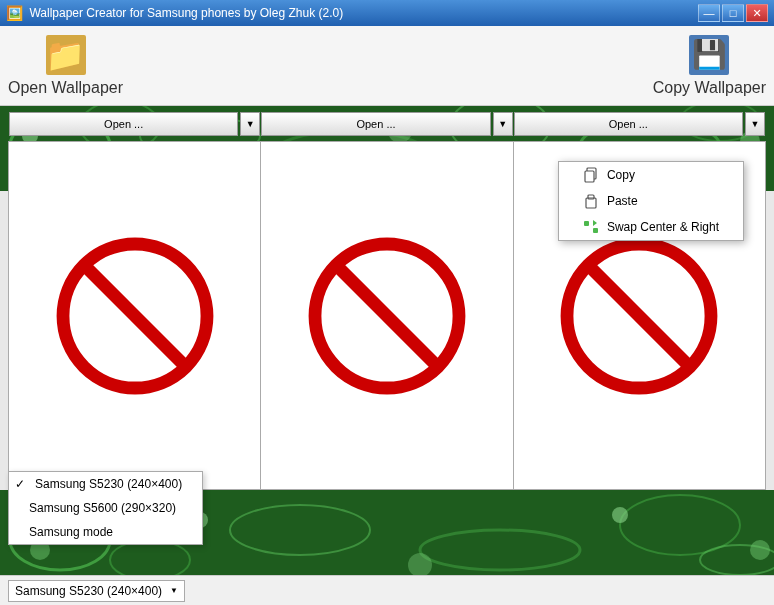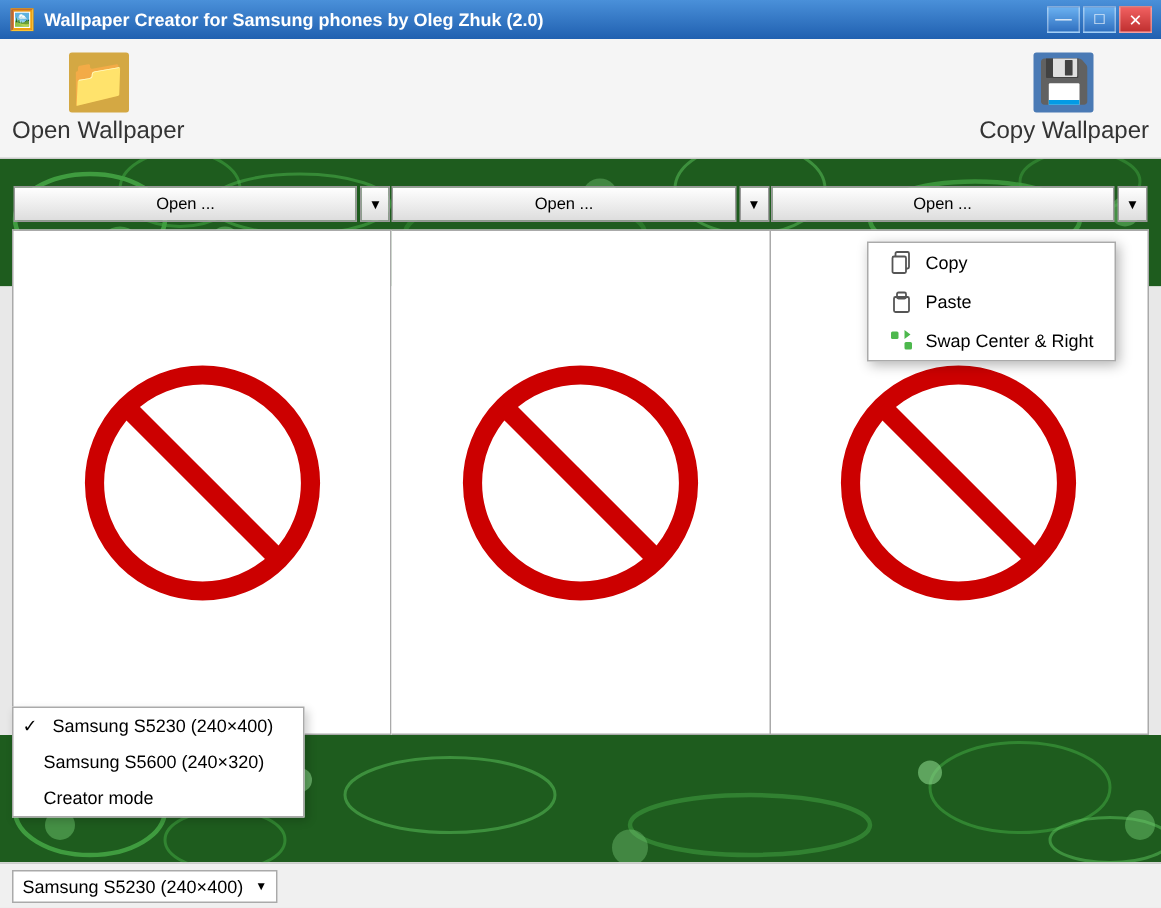--- a/index.html
+++ b/index.html
@@ -5,21 +5,21 @@
     * { margin: 0; padding: 0; box-sizing: border-box; }
     body { width: 774px; height: 605px; overflow: hidden; font-family: 'Segoe UI', Tahoma, sans-serif; font-size: 12px; background: #f0f0f0; }
 
     
     .title-bar {
       display: flex; align-items: center; justify-content: space-between;
       background: linear-gradient(to bottom, #4a90d9, #2060b0);
       height: 26px; padding: 0 6px; color: white;
     }
     .title-bar-left { display: flex; align-items: center; gap: 6px; }
-    .title-bar-title { font-size: 12px; font-weight: bold; }
+    .title-bar-title { font-size: 12px; font-weight: normal; }
     .title-bar-buttons { display: flex; gap: 2px; }
     .title-bar-btn {
       width: 22px; height: 18px; border: 1px solid rgba(255,255,255,0.4);
       background: linear-gradient(to bottom, #6ab0f0, #3070c0);
       color: white; font-size: 11px; cursor: pointer; display: flex; align-items: center; justify-content: center;
     }
     .title-bar-btn.close { background: linear-gradient(to bottom, #f06060, #c03030); }
 
     
     .toolbar {
@@ -56,21 +56,21 @@
       position: absolute;
       top: 100px; right: 28px;
       background: white;
       border: 1px solid #aaa;
       box-shadow: 2px 2px 8px rgba(0,0,0,0.3);
       z-index: 100;
       min-width: 160px;
     }
     .dropdown-item {
       display: flex; align-items: center; gap: 8px;
-      padding: 5px 14px; cursor: pointer; font-size: 12px;
+      padding: 5px 24px; cursor: pointer; font-size: 12px;
     }
     .menu-icon { width: 16px; height: 16px; display: flex; align-items: center; justify-content: center; }
 
     
     .bottom-dropdown {
       position: absolute;
       bottom: 30px; left: 8px;
       background: white;
       border: 1px solid #aaa;
       box-shadow: 2px 2px 6px rgba(0,0,0,0.2);
@@ -159,21 +159,21 @@
         <ellipse cx="680" cy="35" rx="60" ry="30" fill="none" stroke="#3da03d" stroke-width="2" opacity="0.6"></ellipse>
         <ellipse cx="740" cy="70" rx="40" ry="15" fill="none" stroke="#5cc45c" stroke-width="2" opacity="0.5"></ellipse>
         <circle cx="40" cy="60" r="10" fill="#6cc46c" opacity="0.5"></circle>
         <circle cx="200" cy="30" r="8" fill="#89d489" opacity="0.6"></circle>
         <circle cx="420" cy="75" r="12" fill="#79c979" opacity="0.4"></circle>
         <circle cx="620" cy="25" r="8" fill="#89d489" opacity="0.6"></circle>
         <circle cx="760" cy="60" r="10" fill="#6cc46c" opacity="0.5"></circle>
       </svg>
     </div>
 
-    <div style="position:absolute;top:0;left:0;right:0;bottom:0;display:flex;z-index:2;padding:47px 8px 85px 8px;gap:0;">
+    <div style="position:absolute;top:0;left:0;right:0;bottom:0;display:flex;z-index:2;padding:35px 8px 85px 8px;gap:0;">
 
       <div style="flex:1;display:flex;flex-direction:column;background:white;border:1px solid #aaa;position:relative;">
 
         <div style="position:absolute;top:-30px;left:0;right:0;display:flex;gap:2px;">
           <button style="flex:1;height:24px;background:linear-gradient(to bottom,#fff,#ddd);border:1px solid #999;font-size:11px;cursor:pointer;">Open ...</button>
           <button style="width:20px;height:24px;background:linear-gradient(to bottom,#fff,#ddd);border:1px solid #999;font-size:9px;cursor:pointer;">▼</button>
         </div>
         <div style="flex:1;display:flex;align-items:center;justify-content:center;">
           <svg width="160" height="160" viewBox="0 0 100 100" xmlns="http://www.w3.org/2000/svg">
             <circle cx="50" cy="50" r="45" fill="white" stroke="#cc0000" stroke-width="8"></circle>
@@ -239,24 +239,24 @@
         </span>
         <span>Swap Center &amp; Right</span>
       </div>
     </div>
 
     <div class="bottom-dropdown" style="position:absolute;bottom:30px;left:8px;z-index:10;">
       <div class="bottom-dropdown-item checked">
         <span>Samsung S5230 (240×400)</span>
       </div>
       <div class="bottom-dropdown-item">
-        <span>Samsung S5600 (240×320)</span>
+        <span>Samsung S5600 (290×320)</span>
       </div>
       <div class="bottom-dropdown-item">
-        <span>Creator mode</span>
+        <span>Samsung mode</span>
       </div>
     </div>
 
   </div>
 
   <div class="status-bar" style="position:absolute;bottom:0;left:0;right:0;">
     <button class="status-dropdown-btn">
       <span>Samsung S5230 (240×400)</span>
       <span style="font-size:8px;margin-left:4px;">▼</span>
     </button>

